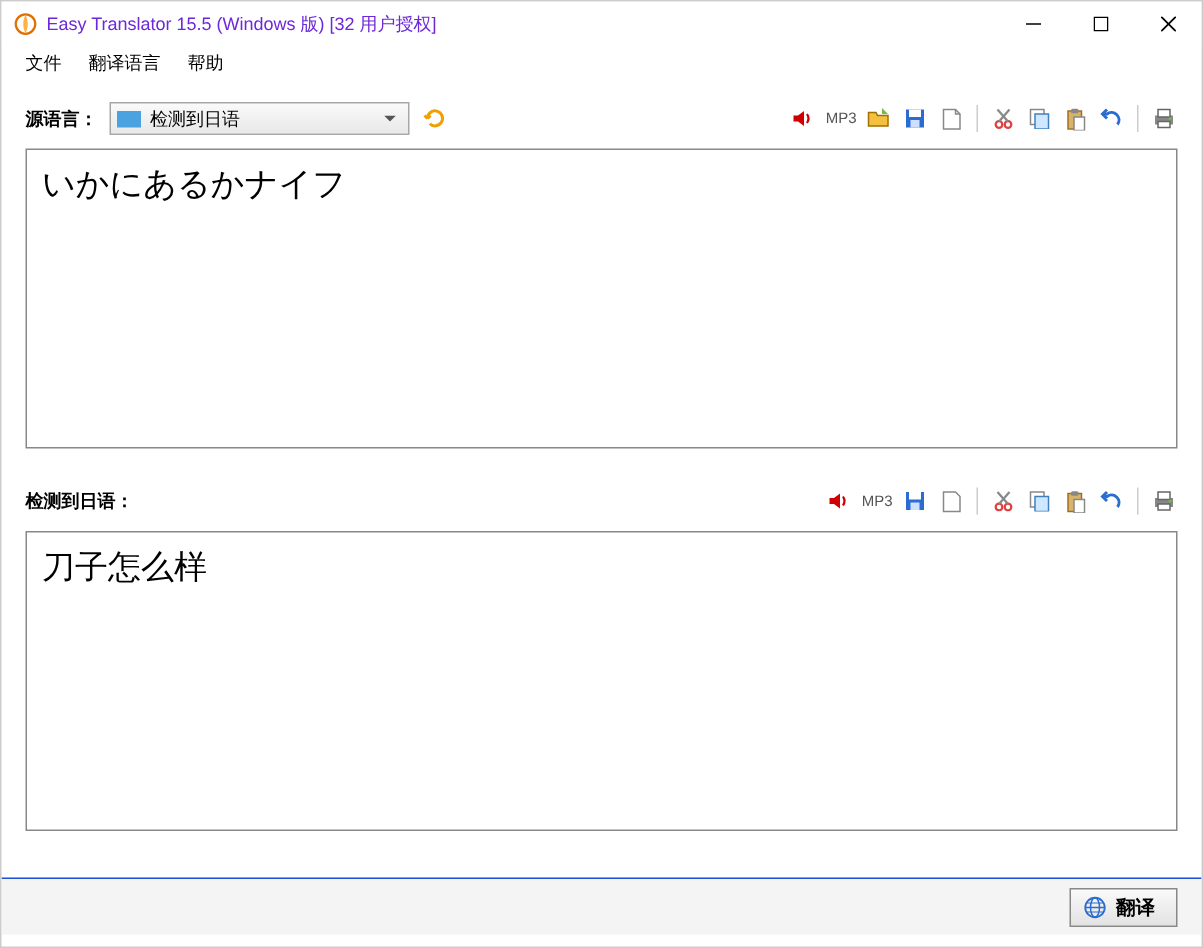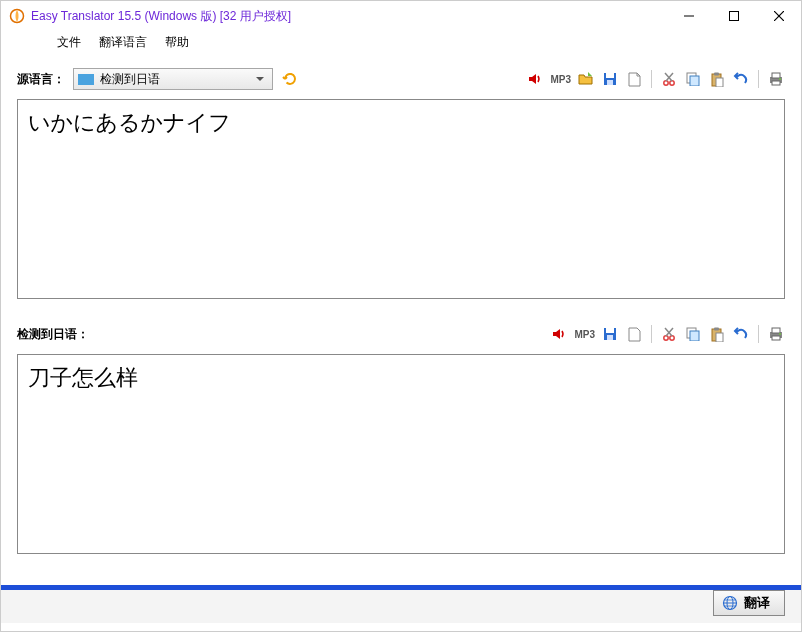--- a/index.html
+++ b/index.html
@@ -38,21 +38,20 @@
   color: #000;
 }
 
 
 .menubar {
   height: 22px;
   display: flex;
   align-items: center;
   padding: 0 8px;
   gap: 2px;
-  margin-left: 40px;
 }
 .menubar .menu-item {
   padding: 2px 8px;
   font-size: 12px;
 }
 
 
 .content {
   padding: 12px 16px 10px 16px;
 }
@@ -120,43 +119,44 @@
   background: #ccc;
   margin: 0 2px;
 }
 .icon-btn {
   width: 18px; height: 18px;
   display: flex; align-items: center; justify-content: center;
   cursor: pointer;
 }
 .mp3-label {
   font-size: 10px;
-  font-weight: bold;
+  font-weight: normal;
   color: #555;
 }
 
 
 .textarea {
   width: 100%;
   height: 200px;
   border: 1px solid #888;
   padding: 9px 10px;
   font-size: 22px;
   font-family: "SimSun","MS Mincho",serif;
   resize: none;
   outline: none;
   margin-bottom: 18px;
   line-height: 1.3;
 }
 
 
 .bottom-bar {
-  border-top: 5px solid #1d4ed8;
+  border-top: 1px solid #1d4ed8;
   height: 38px;
   display: flex;
+  align-items: center;
   justify-content: flex-end;
   padding: 0 16px;
   background: #f4f4f4;
 }
 .translate-btn {
   height: 26px;
   padding: 0 14px 0 8px;
   display: flex;
   align-items: center;
   gap: 6px;

